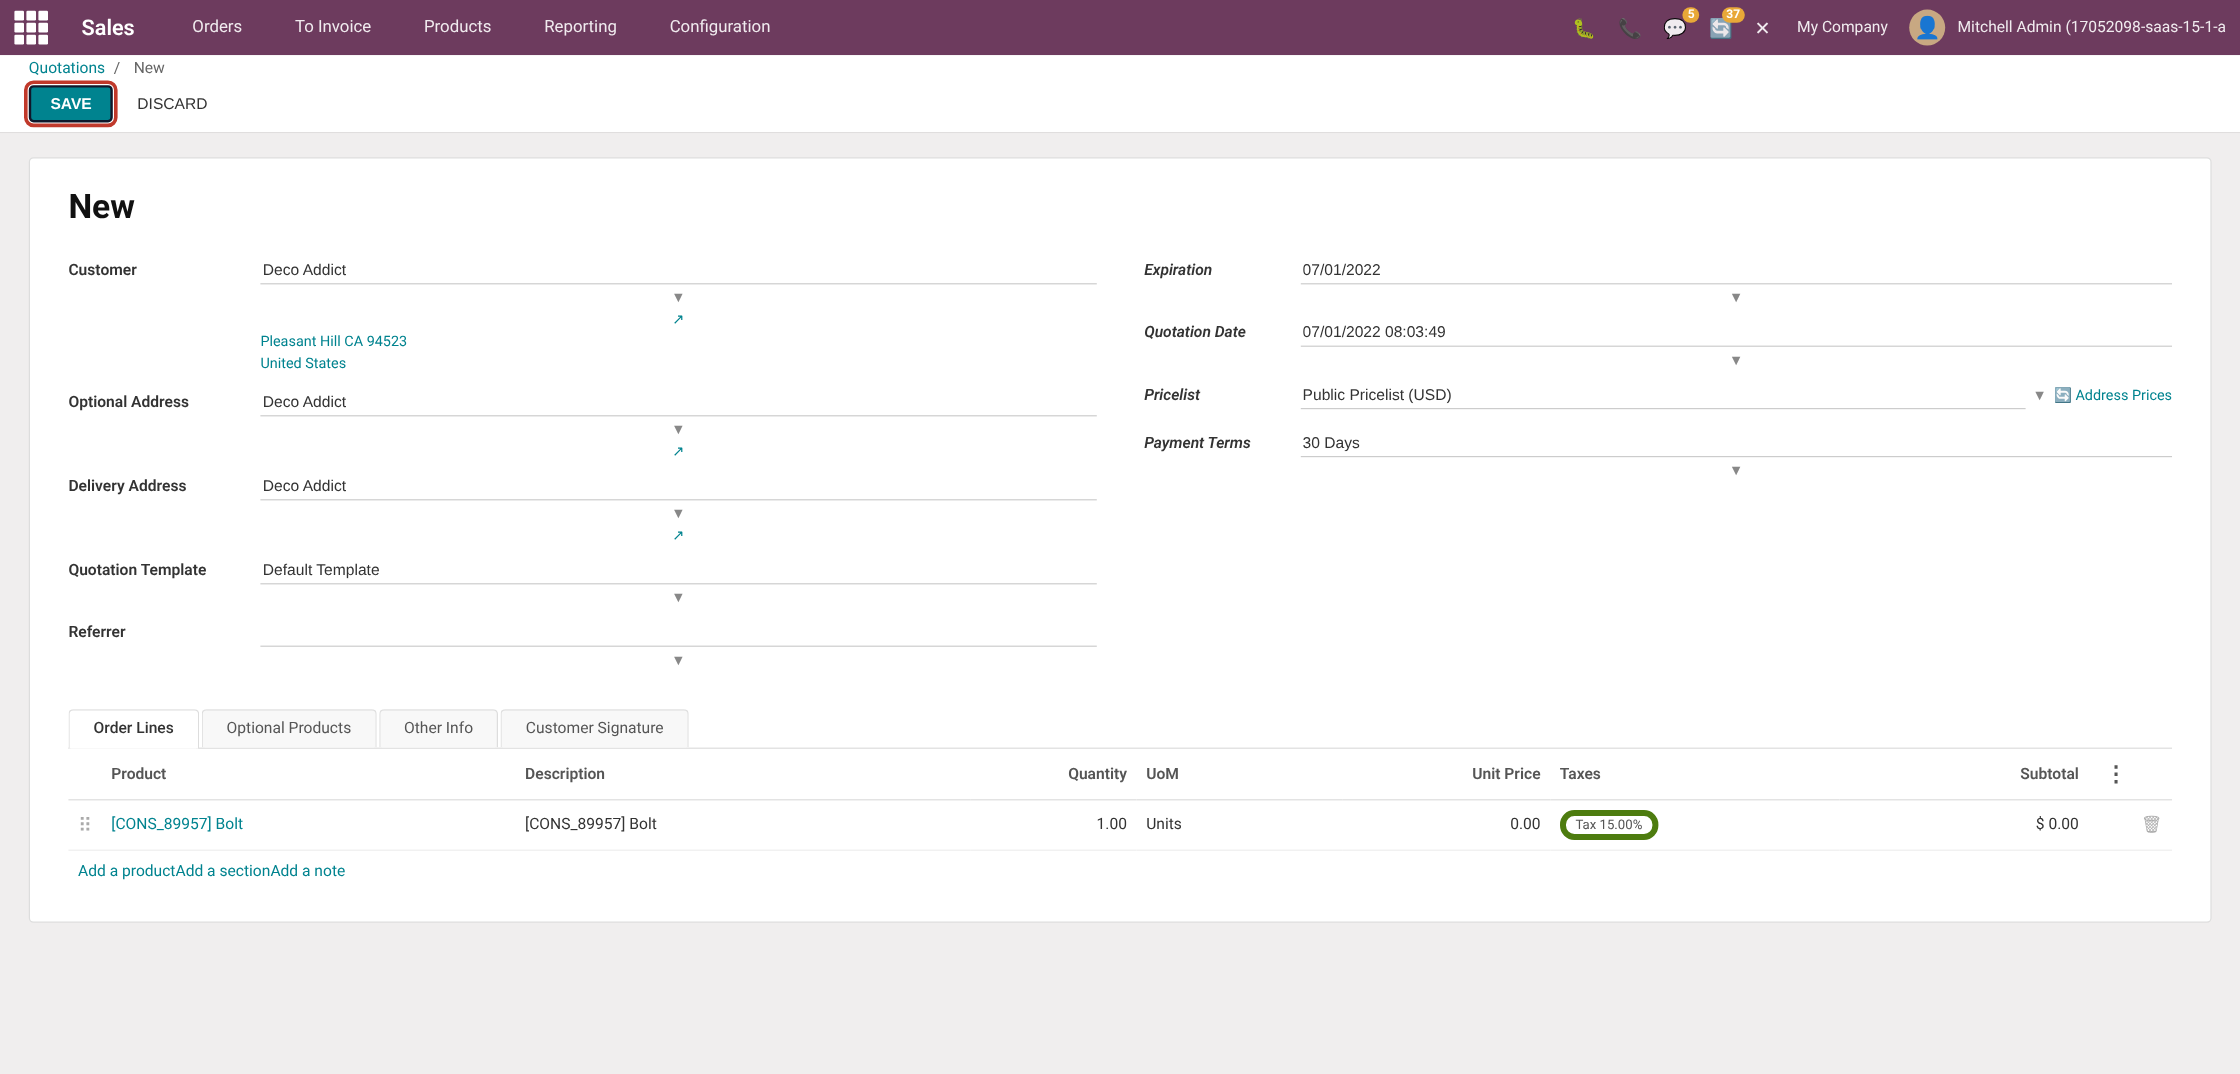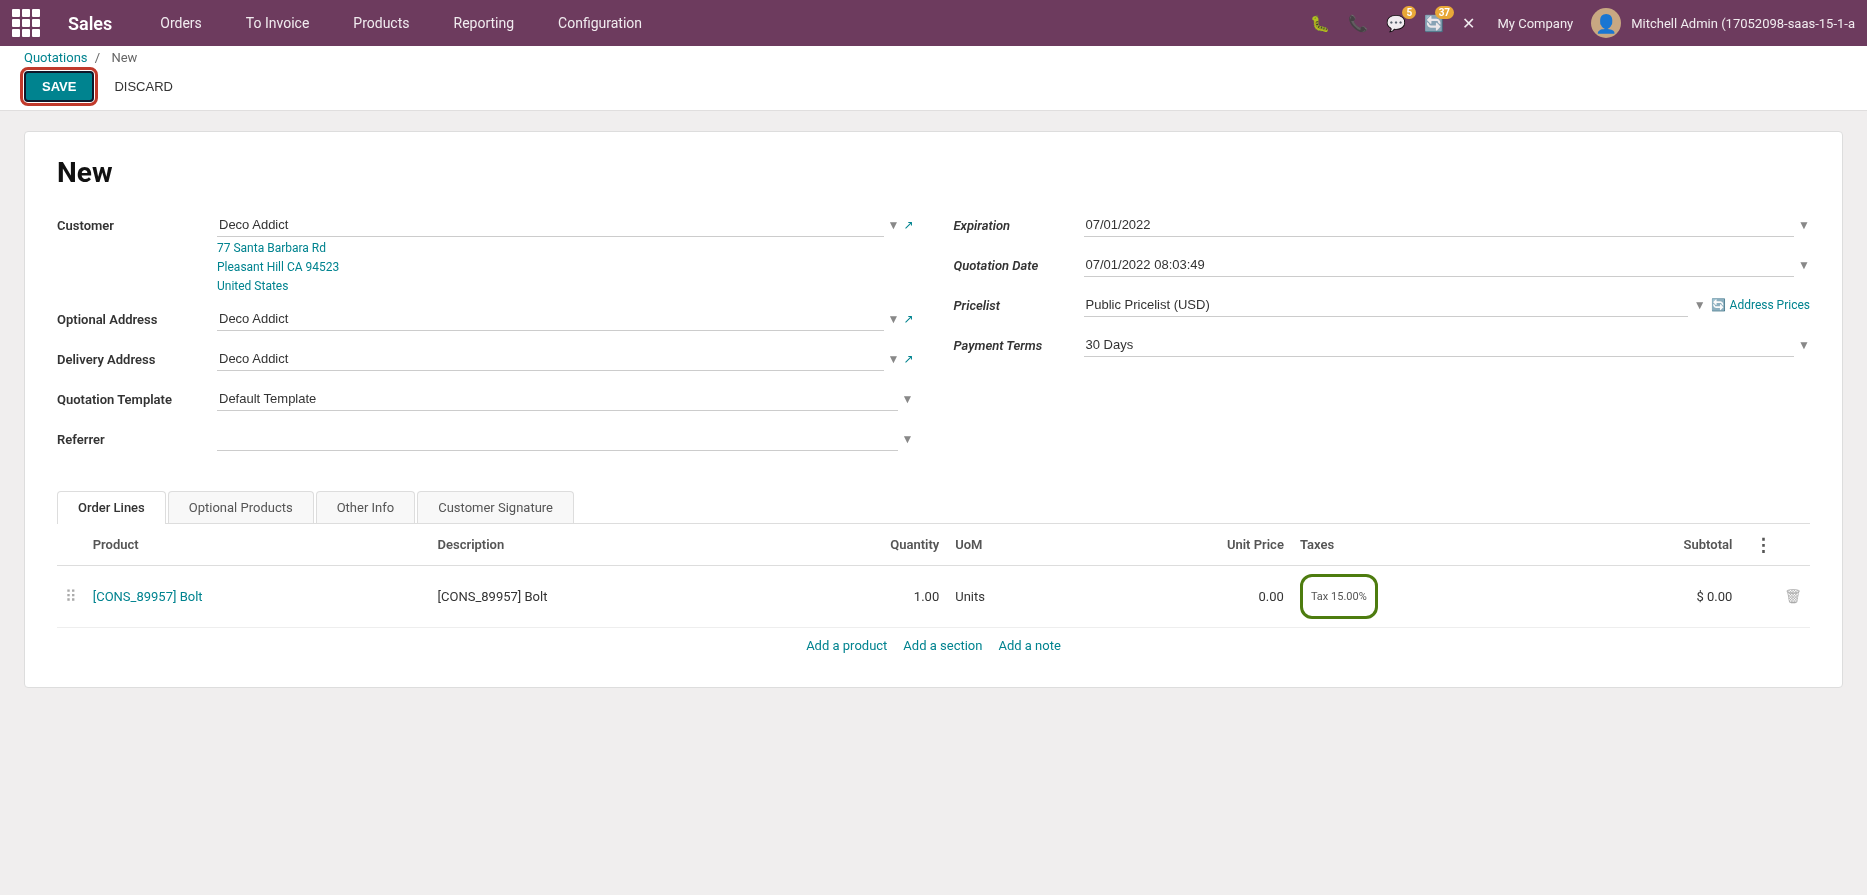--- a/index.html
+++ b/index.html
@@ -182,20 +182,21 @@
       font-size: 12px;
       color: #00838f;
       line-height: 1.6;
       padding-top: 2px;
     }
     .field-with-actions {
       display: flex;
       align-items: center;
       gap: 4px;
       width: 100%;
+      flex-direction: column;
     }
     .field-with-actions .form-input { flex: 1; }
     .dropdown-arrow {
       color: #888;
       font-size: 12px;
       cursor: pointer;
     }
     .external-link {
       color: #00838f;
       font-size: 12px;
@@ -271,41 +272,39 @@
     .order-table .col-desc { width: 22%; }
     .order-table .col-qty { width: 8%; text-align: right; }
     .order-table .col-uom { width: 10%; }
     .order-table .col-price { width: 10%; text-align: right; }
     .order-table .col-taxes { width: 14%; }
     .order-table .col-subtotal { width: 12%; text-align: right; }
     .order-table .col-actions { width: 4%; text-align: right; }
     .link-text { color: #00838f; cursor: pointer; }
     .tax-badge {
       display: inline-block;
-      border: 3px solid #4d7c0f;
+      border: 5px solid #4d7c0f;
       border-radius: 12px;
-      padding: 13px 8px;
+      padding: 1px 8px;
       font-size: 11px;
       color: #555;
     }
     .row-handle {
       color: #aaa;
       cursor: grab;
       font-size: 16px;
     }
     .trash-icon {
       color: #aaa;
       cursor: pointer;
       font-size: 14px;
     }
     .add-actions {
       display: flex;
-      gap: 16px;
       padding: 10px 8px;
-      justify-content: center;
     }
     .add-actions a {
       color: #00838f;
       font-size: 13px;
       cursor: pointer;
       text-decoration: none;
     }
     .col-actions-header {
       text-align: right;
     }
@@ -385,21 +384,20 @@
         <div class="form-row">
           <div class="form-label">Customer</div>
           <div class="form-field">
             <div style="flex:1;">
               <div class="field-with-actions">
                 <input class="form-input" value="Deco Addict" style="">
                 <span class="dropdown-arrow">▼</span>
                 <span class="external-link">↗</span>
               </div>
               <div class="customer-address">
-                <div>77 Santa Barbara Rd</div>
                 <div>Pleasant Hill CA 94523</div>
                 <div>United States</div>
               </div>
             </div>
           </div>
         </div>
 
         <div class="form-row">
           <div class="form-label">Optional Address</div>
           <div class="form-field">

